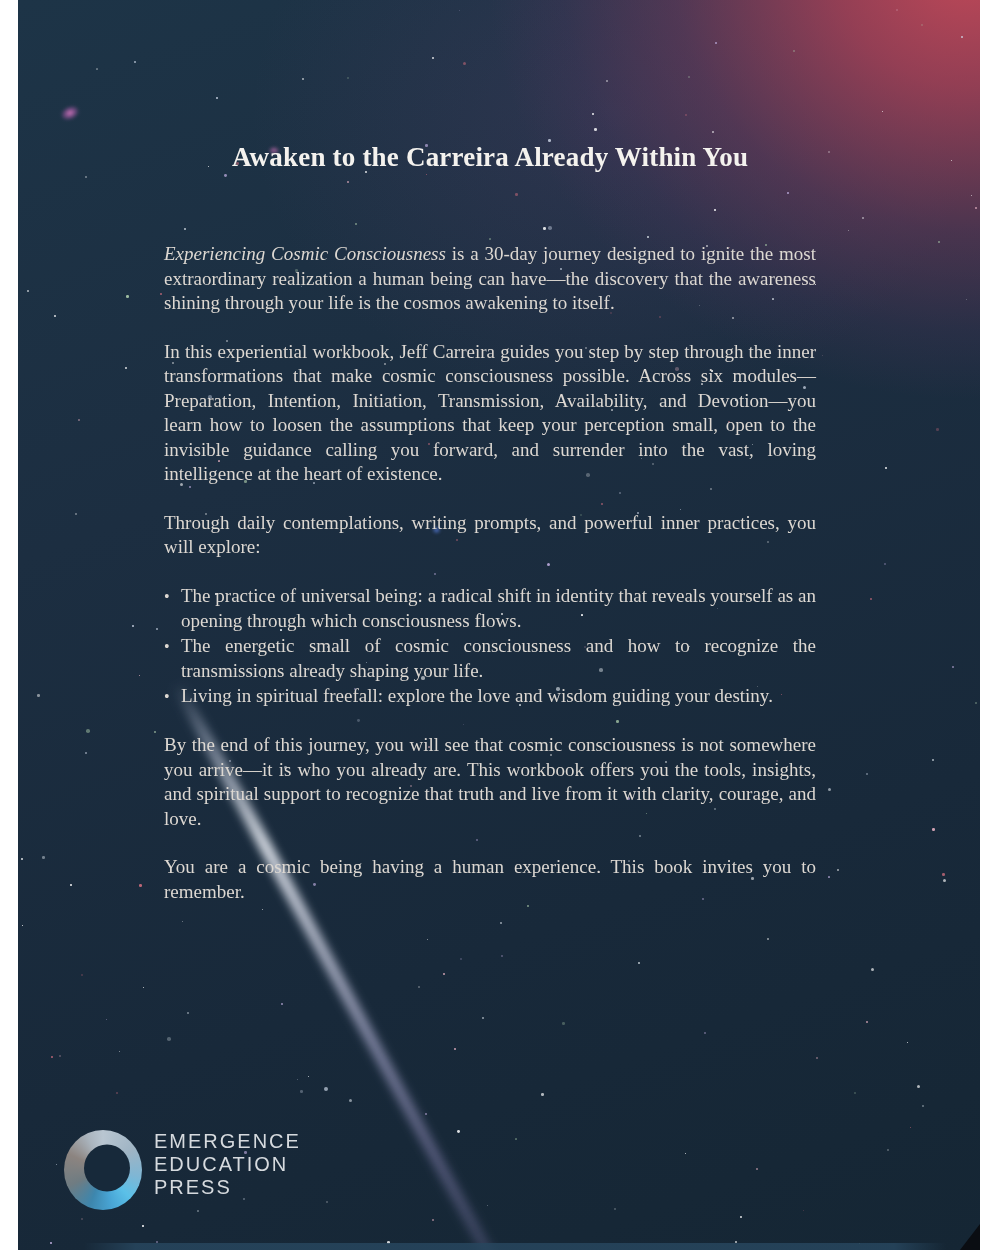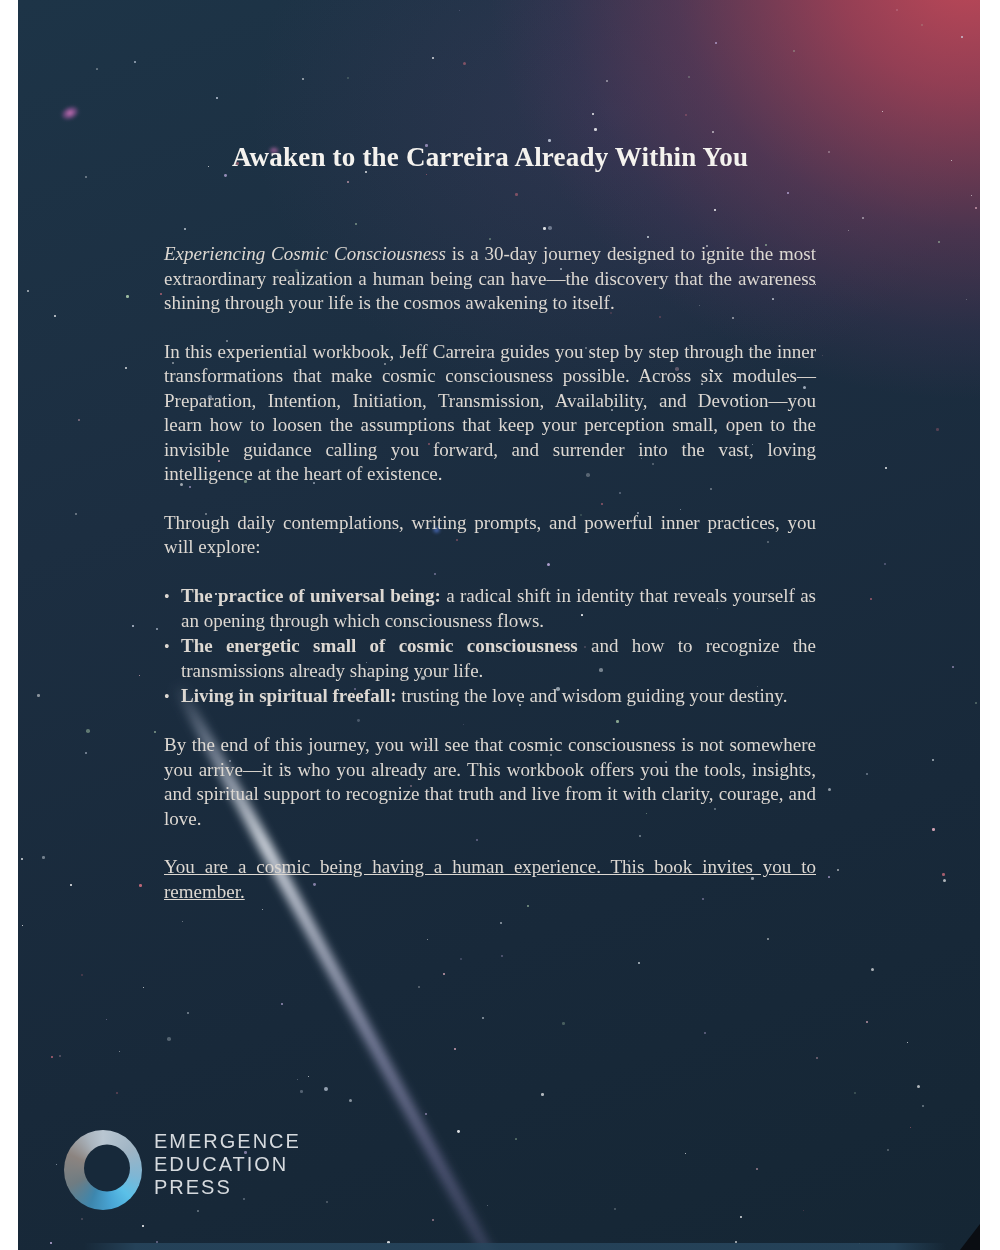--- a/index.html
+++ b/index.html
@@ -98,26 +98,26 @@
     font-size:27px;
     font-weight:700;
     line-height:34px;
     text-align:center;
     letter-spacing:0.2px;
     color:var(--title-text);
     margin-bottom:68px;
   }
   .body-copy{font-size:19px;line-height:24.5px;text-align:justify;}
   .body-copy p{margin-bottom:24px;}
-  .body-copy p:last-child{margin-bottom:0;text-decoration:underline;}
+  .body-copy p:last-child{margin-bottom:0;}
   .lead-italic{font-style:italic;}
   ul.points{list-style:none;margin-bottom:24px;}
   ul.points li{padding-left:17px;}
   ul.points .marker{display:inline-block;width:17px;margin-left:-17px;font-size:16px;}
-  .bold-lead{font-weight:700;}
+  .bold-lead{font-weight:400;}
 
   .publisher{
     position:absolute;
     left:46px; top:1130px;
     display:flex;
     align-items:flex-start;
   }
   .ring{
     position:relative;
     width:78px; height:80px;
@@ -399,21 +399,21 @@
     <div class="body-copy">
       <p><span class="lead-italic">Experiencing Cosmic Consciousness</span><span> is a 30-day journey designed to ignite the most extraordinary realization a human being can have—the discovery that the awareness shining through your life is the cosmos awakening to itself.</span></p>
 
       <p>In this experiential workbook, Jeff Carreira guides you step by step through the inner transformations that make cosmic consciousness possible. Across six modules—Preparation, Intention, Initiation, Transmission, Availability, and Devotion—you learn how to loosen the assumptions that keep your perception small, open to the invisible guidance calling you forward, and surrender into the vast, loving intelligence at the heart of existence.</p>
 
       <p>Through daily contemplations, writing prompts, and powerful inner practices, you will explore:</p>
 
       <ul class="points">
         <li><span class="marker">•</span><span class="bold-lead">The practice of universal being:</span><span> a radical shift in identity that reveals yourself as an opening through which consciousness flows.</span></li>
         <li><span class="marker">•</span><span class="bold-lead">The energetic small of cosmic consciousness</span><span> and how to recognize the transmissions already shaping your life.</span></li>
-        <li><span class="marker">•</span><span class="bold-lead">Living in spiritual freefall:</span><span> trusting the love and wisdom guiding your destiny.</span></li>
+        <li><span class="marker">•</span><span class="bold-lead">Living in spiritual freefall:</span><span> explore the love and wisdom guiding your destiny.</span></li>
       </ul>
 
       <p>By the end of this journey, you will see that cosmic consciousness is not somewhere you arrive—it is who you already are. This workbook offers you the tools, insights, and spiritual support to recognize that truth and live from it with clarity, courage, and love.</p>
 
       <p>You are a cosmic being having a human experience. This book invites you to remember.</p>
     </div>
   </div>
 
   <div class="publisher">
     <div class="ring">

